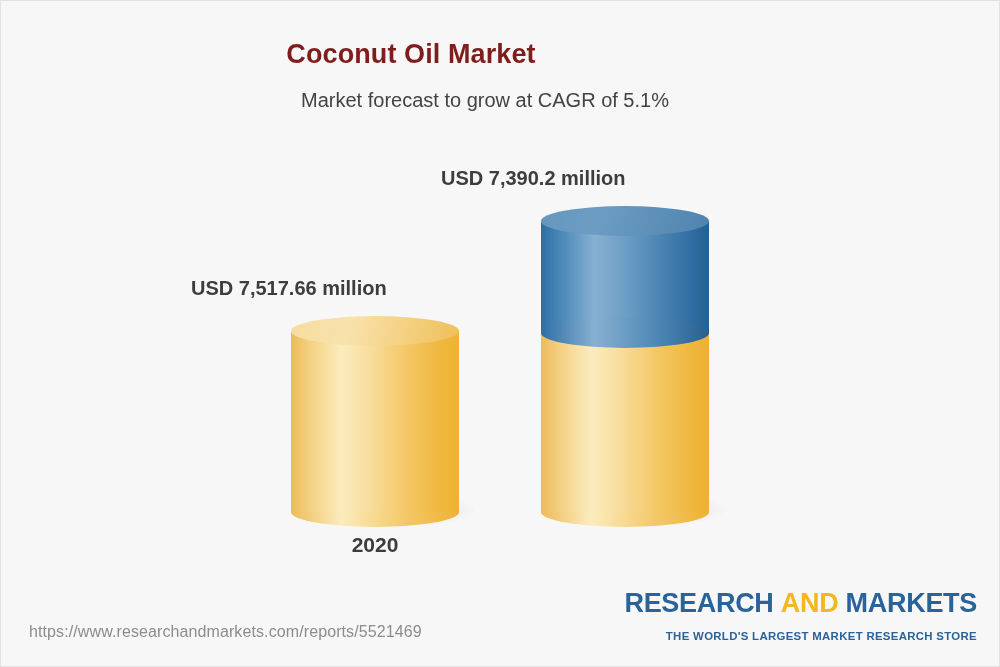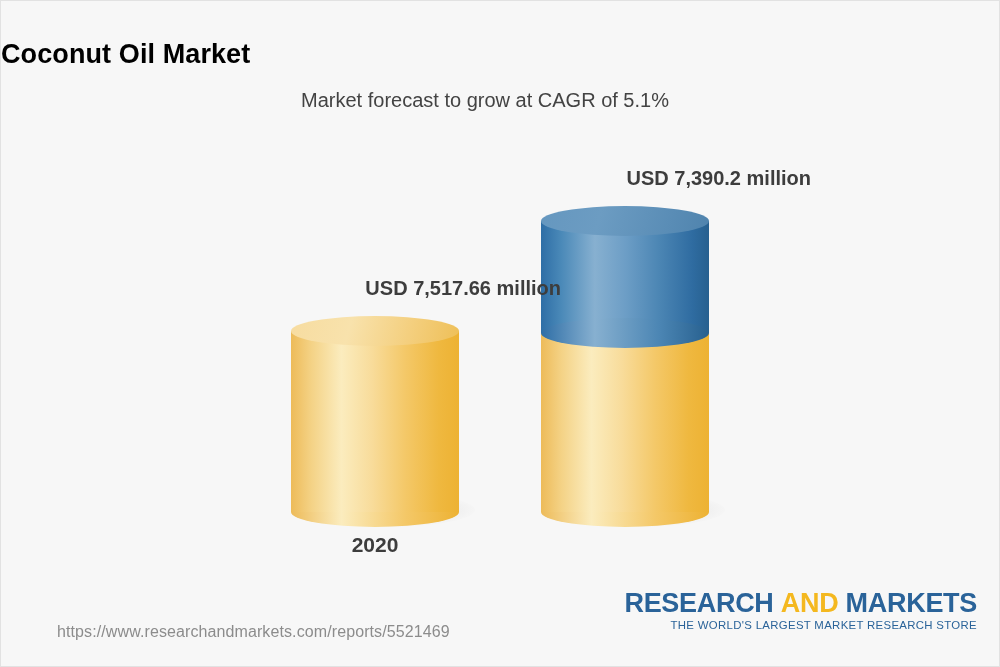--- a/index.html
+++ b/index.html
@@ -22,44 +22,45 @@
     border: 1px solid #e2e2e2;
     overflow: hidden;
   }
 
   
   .title {
     position: absolute;
     left: 0;
     top: 38px;
     width: 820px;
+    text-align: center;
     font-size: 27px;
     font-weight: bold;
-    color: #000000;
+    color: #7f1d1d;
     letter-spacing: 0.1px;
   }
   .subtitle {
     position: absolute;
     left: 0;
     top: 88px;
     width: 968px;
     text-align: center;
     font-size: 20px;
     font-weight: normal;
     color: #434343;
   }
 
   
   .value-label {
     position: absolute;
     font-size: 20px;
     font-weight: bold;
     color: #3d3d3d;
     white-space: nowrap;
-    text-align: right;
+    text-align: left;
   }
   .value-label.left  { left: 190px; top: 276px; width: 370px; }
   .value-label.right { left: 440px; top: 166px; width: 370px; }
 
   
   .year-label {
     position: absolute;
     top: 532px;
     font-size: 21px;
     font-weight: bold;
@@ -131,45 +132,44 @@
   }
 
   
   .url {
     position: absolute;
     left: 28px;
     top: 622px;
     font-size: 16px;
     color: #8c8c8c;
     letter-spacing: 0.1px;
-    margin-left: 28px;
   }
   .logo {
     position: absolute;
     right: 22px;
     top: 588px;
     text-align: right;
   }
   .logo-main {
     font-size: 27px;
     font-weight: bold;
     letter-spacing: -0.3px;
     line-height: 1.05;
     white-space: nowrap;
   }
   .logo-main .w-research,
   .logo-main .w-markets { color: #2a6399; }
   .logo-main .w-and { color: #f4b81f; }
   .logo-tag {
     font-size: 11.4px;
-    font-weight: normal;
+    font-weight: bold;
     color: #2a6399;
     letter-spacing: 0.32px;
     white-space: nowrap;
-    margin-top: 2px;
+    margin-top: 13px;
   }
 </style>
 </head>
 <body>
 
 <div class="canvas">
 
   <div class="title">Coconut Oil Market</div>
   <div class="subtitle">Market forecast to grow at CAGR of 5.1%</div>
 

